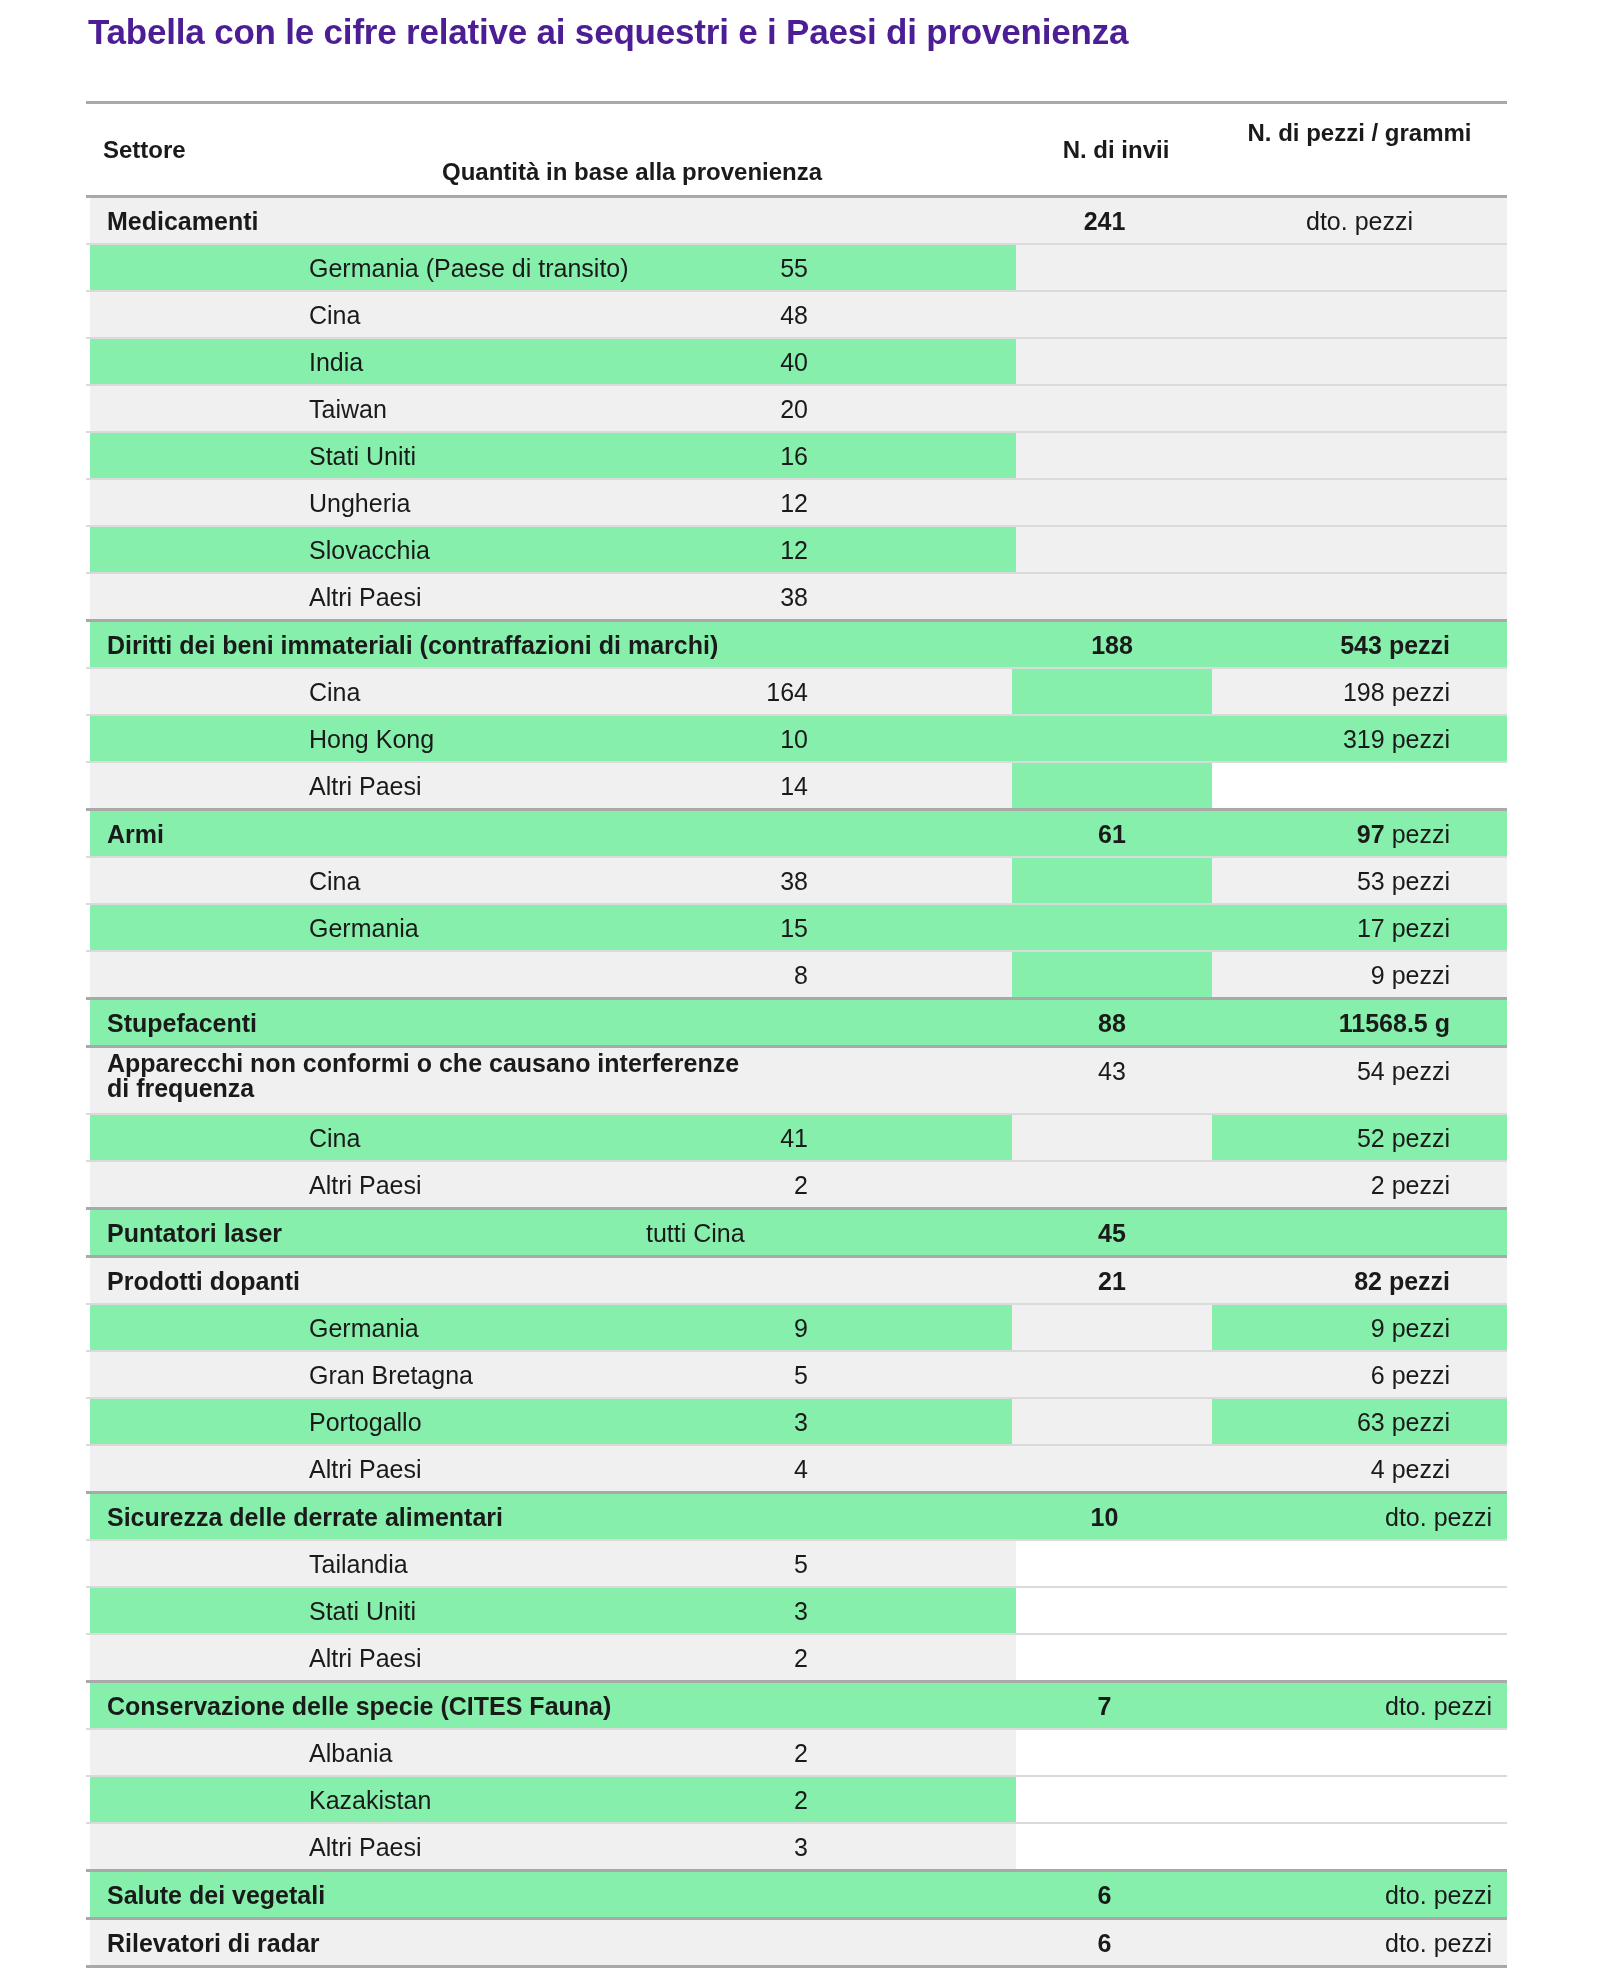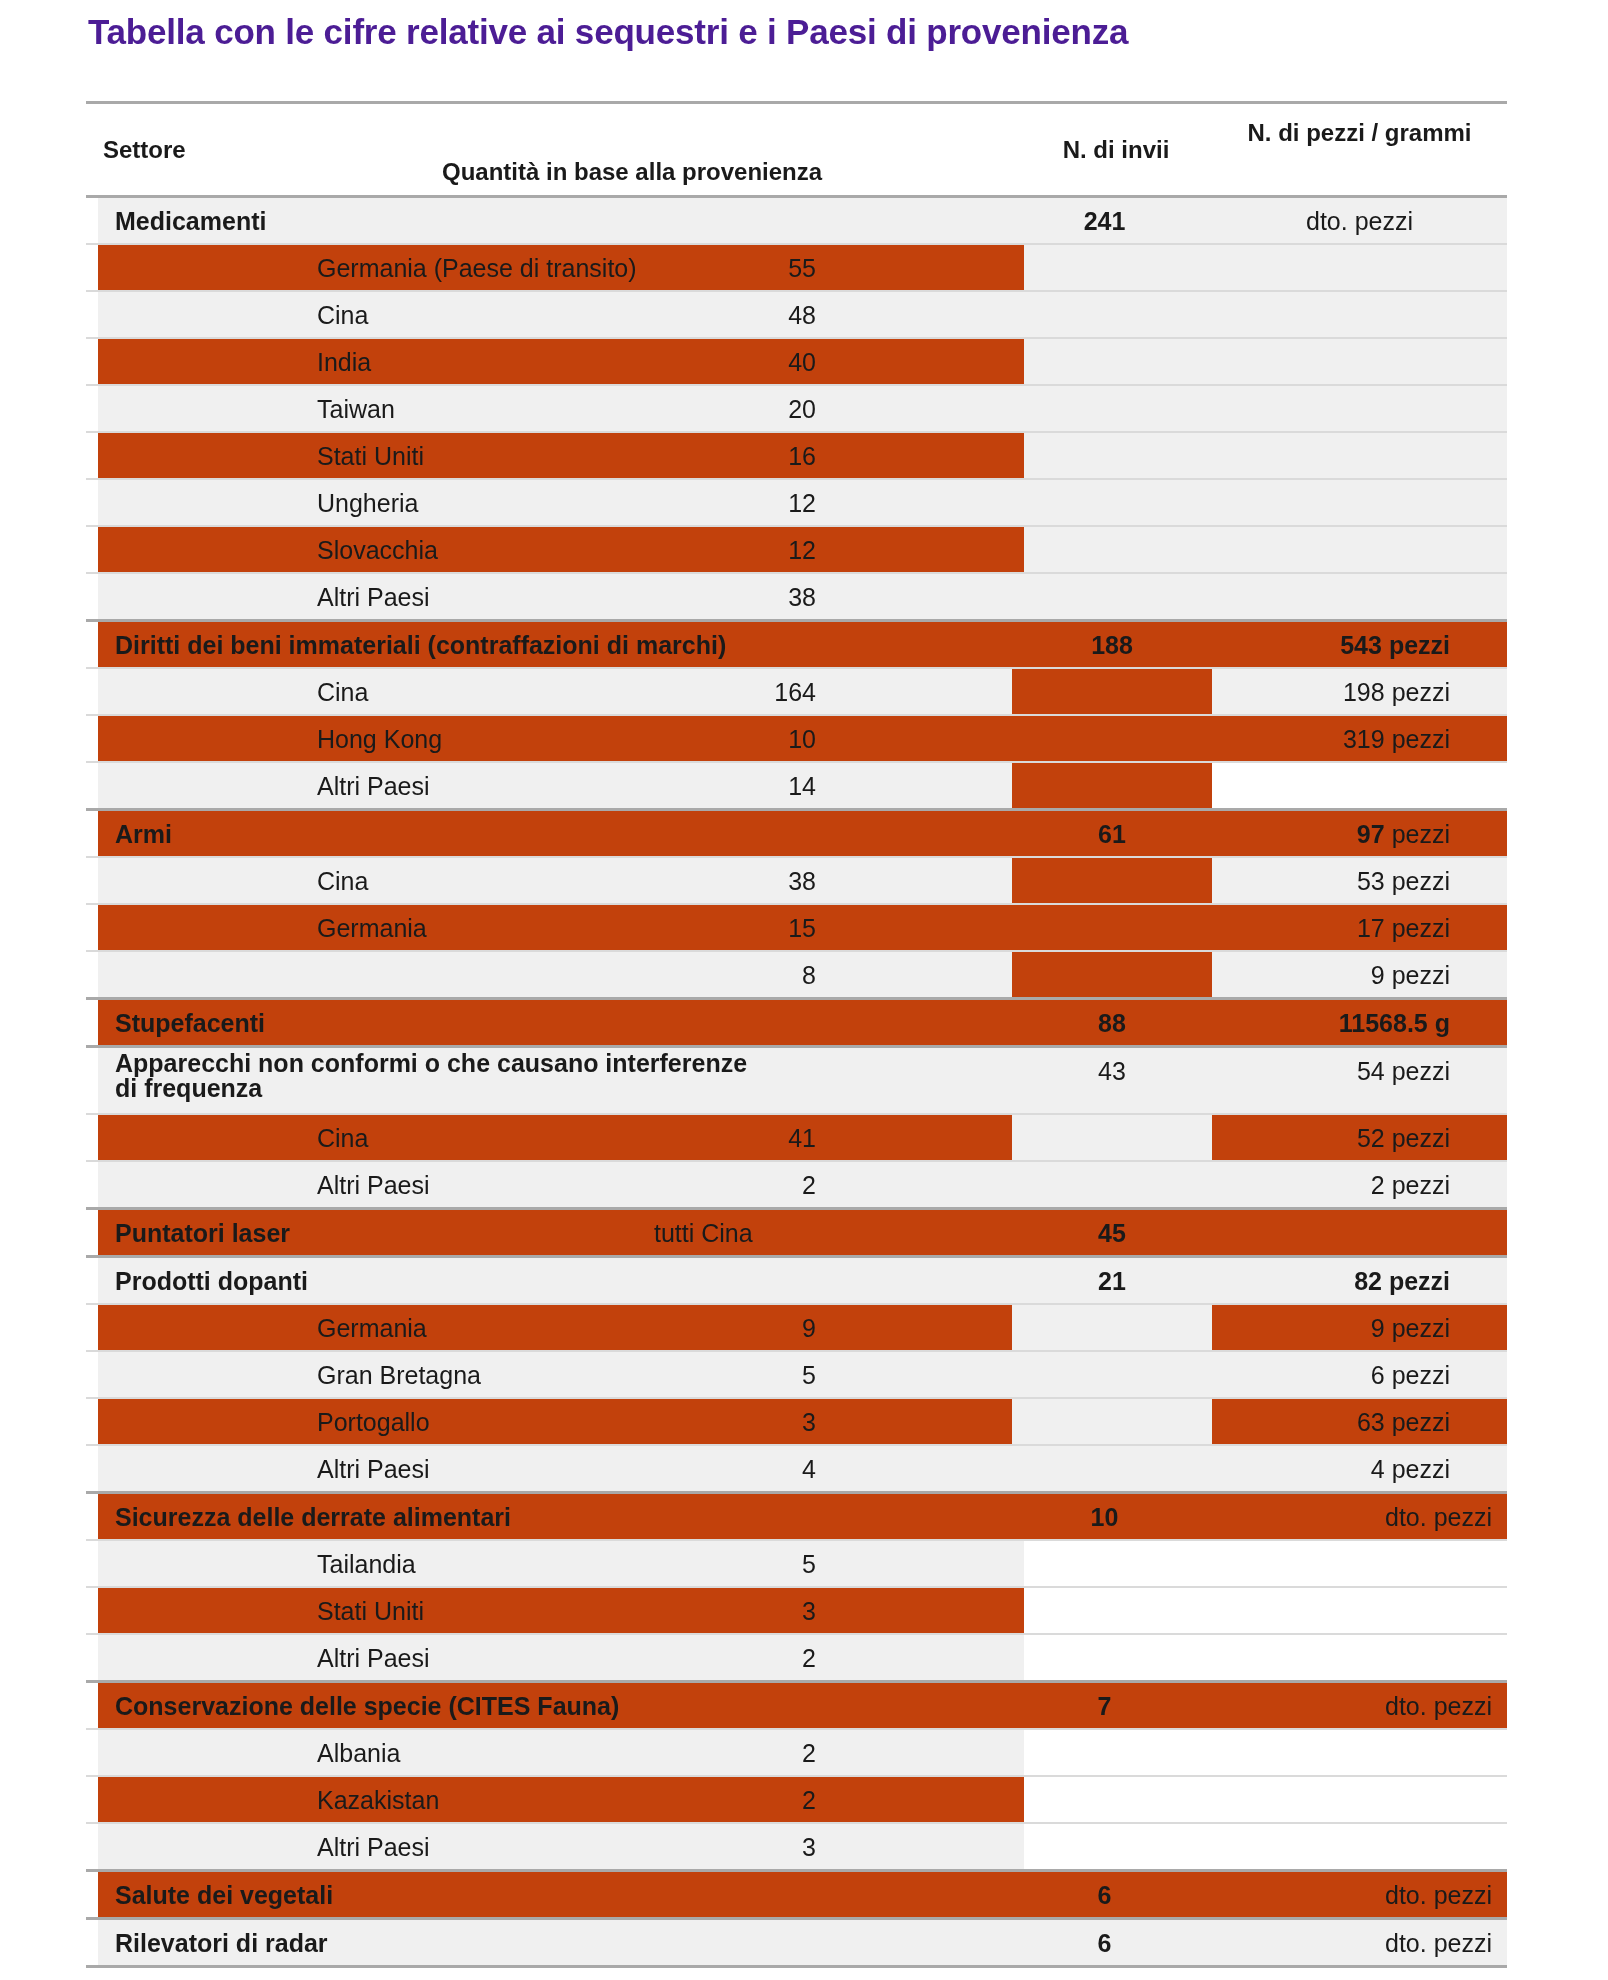--- a/index.html
+++ b/index.html
@@ -18,22 +18,22 @@
 
   .section { position: relative; border-bottom: 3px solid #a9a9a9; }
   .section .bg-invii, .section .bg-pezzi { position: absolute; top: 0; bottom: 0; }
   .section .bg-invii { left: 926px; width: 200px; }
   .section .bg-pezzi { left: 1126px; width: 295px; }
   .row { position: relative; height: 45px; font-size: 25px; }
   .row + .row { border-top: 2px solid #dadada; }
   .row.main { font-weight: bold; }
   .row.main.tall { height: 65px; }
   .grey { background: #f0f0f0; }
-  .white { background: #c2410c; }
-  .cell-a { position: absolute; left: 12px; top: 0; bottom: 0; width: 926px; }
+  .white { background: #86efac; }
+  .cell-a { position: absolute; left: 4px; top: 0; bottom: 0; width: 926px; }
   .cell-b { position: absolute; left: 926px; top: 0; bottom: 0; width: 200px; }
   .cell-c { position: absolute; left: 1126px; top: 0; bottom: 0; width: 295px; }
   .txt { position: absolute; white-space: nowrap; top: 9px; }
   .sector { left: 17px; font-weight: bold; }
   .sector.wrap { white-space: normal; width: 640px; line-height: 25px; top: 3px; }
   .country { left: 219px; font-weight: normal; }
   .qty { left: 640px; width: 78px; text-align: right; font-weight: normal; }
   .qty-text { left: 556px; font-weight: normal; }
   .invii { left: 0; width: 200px; text-align: center; }
   .invii.r { left: 0; width: 185px; }

